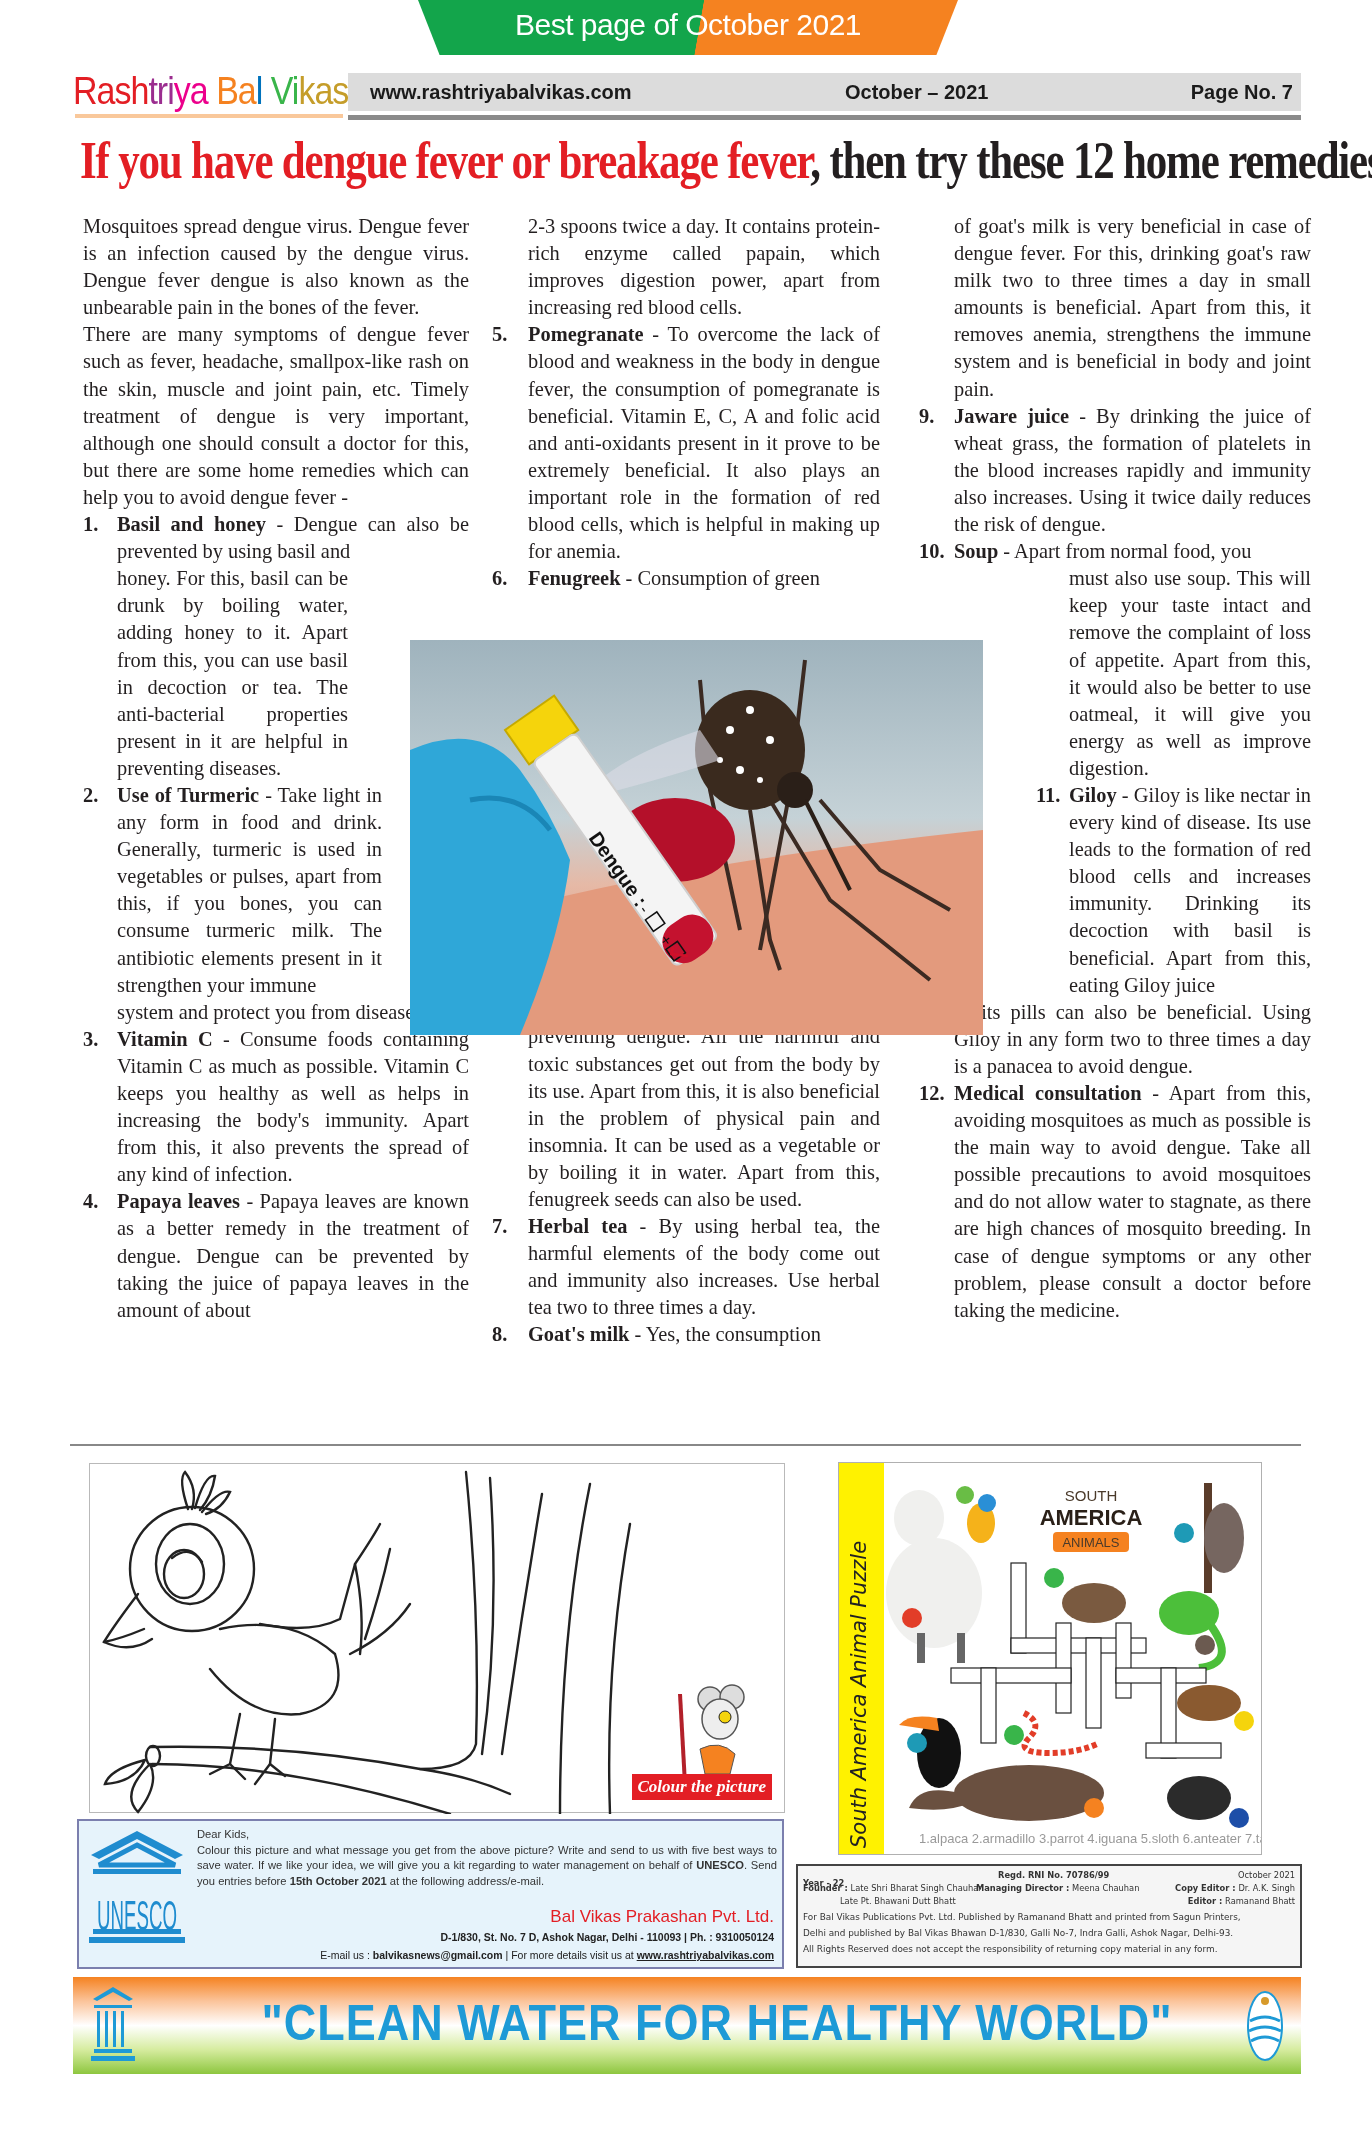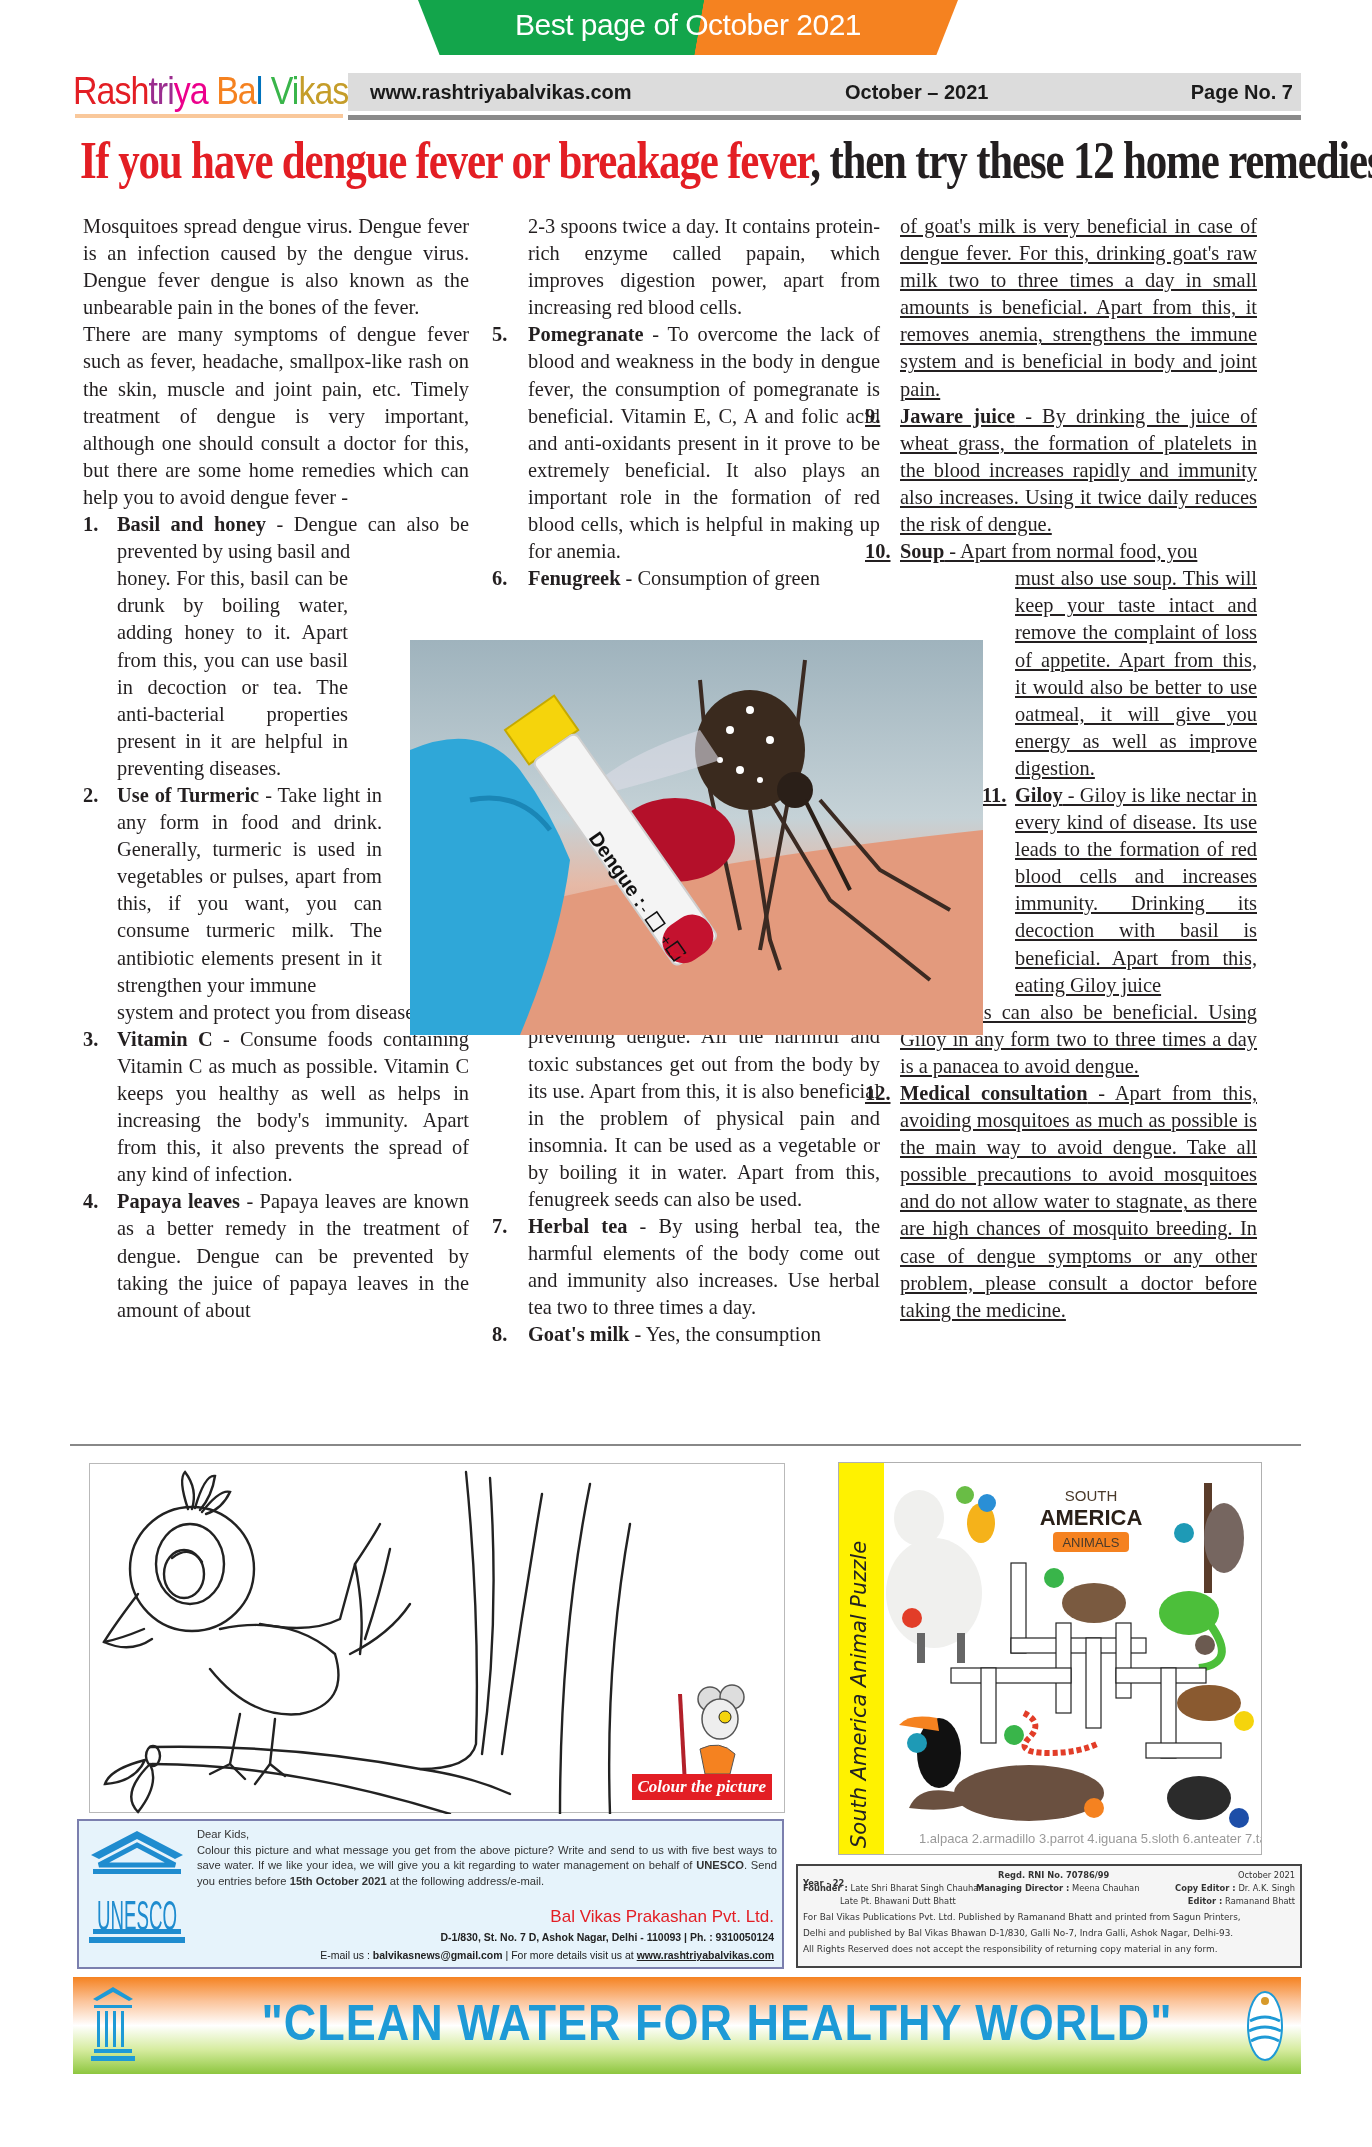--- a/index.html
+++ b/index.html
@@ -44,21 +44,21 @@
 
   
   .col { position: absolute; font-size: 20.4px; line-height: 27.1px; text-align: justify; }
   .col p { margin: 0; }
   .col .item { display: flex; }
   .col .num { font-weight: bold; flex: 0 0 auto; }
   .col .body { flex: 1; }
   .col b { font-weight: bold; }
   #col1 { left: 83px; top: 213px; width: 386px; }
   #col2 { left: 492px; top: 213px; width: 388px; }
-  #col3 { left: 865px; top: 213px; width: 392px; text-decoration: underline; }
+  #col3 { left: 919px; top: 213px; width: 392px; }
 
   
   .narrow-left { width: 265px; }
   .narrow-right { width: 242px; margin-left: auto; }
 
   
   .hero {
     position: absolute; left: 410px; top: 640px; width: 573px; height: 395px; overflow: hidden;
     background: linear-gradient(180deg, #9fb3bd 0%, #c5d2d7 45%, #e6b9a6 62%, #d9866a 100%);
   }
@@ -134,21 +134,21 @@
   <p>There are many symptoms of dengue fever such as fever, headache, smallpox-like rash on the skin, muscle and joint pain, etc. Timely treatment of dengue is very important, although one should consult a doctor for this, but there are some home remedies which can help you to avoid dengue fever -</p>
   <div class="item">
     <span class="num" style="width:34px">1.</span>
     <span class="body"><b>Basil and honey</b> - <span>Dengue can also be prevented by using basil and</span></span>
   </div>
   <div style="padding-left:34px" class="narrow-left">
     <span>honey. For this, basil can be drunk by boiling water, adding honey to it. Apart from this, you can use basil in decoction or tea. The anti-bacterial properties present in it are helpful in preventing diseases.</span>
   </div>
   <div class="item" style="width:299px">
     <span class="num" style="width:34px">2.</span>
-    <span class="body"><b>Use of Turmeric</b><span> - Take light in any form in food and drink. Generally, turmeric is used in vegetables or pulses, apart from this, if you want, you can consume turmeric milk. The antibiotic elements present in it strengthen your immune</span></span>
+    <span class="body"><b>Use of Turmeric</b><span> - Take light in any form in food and drink. Generally, turmeric is used in vegetables or pulses, apart from this, if you bones, you can consume turmeric milk. The antibiotic elements present in it strengthen your immune</span></span>
   </div>
   <div style="padding-left:34px">
     <span>system and protect you from diseases.</span>
   </div>
   <div class="item">
     <span class="num" style="width:34px">3.</span>
     <span class="body"><b>Vitamin C</b><span> - Consume foods containing Vitamin C as much as possible. Vitamin C keeps you healthy as well as helps in increasing the body's immunity. Apart from this, it also prevents the spread of any kind of infection.</span></span>
   </div>
   <div class="item">
     <span class="num" style="width:34px">4.</span>

